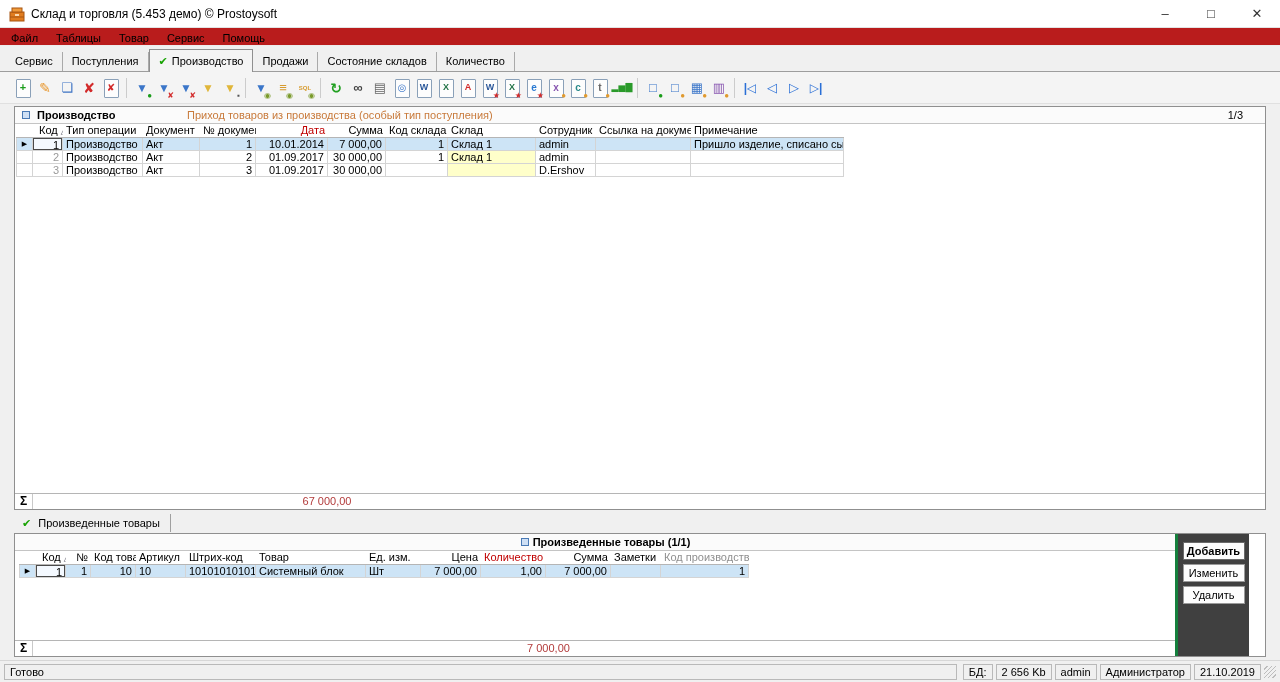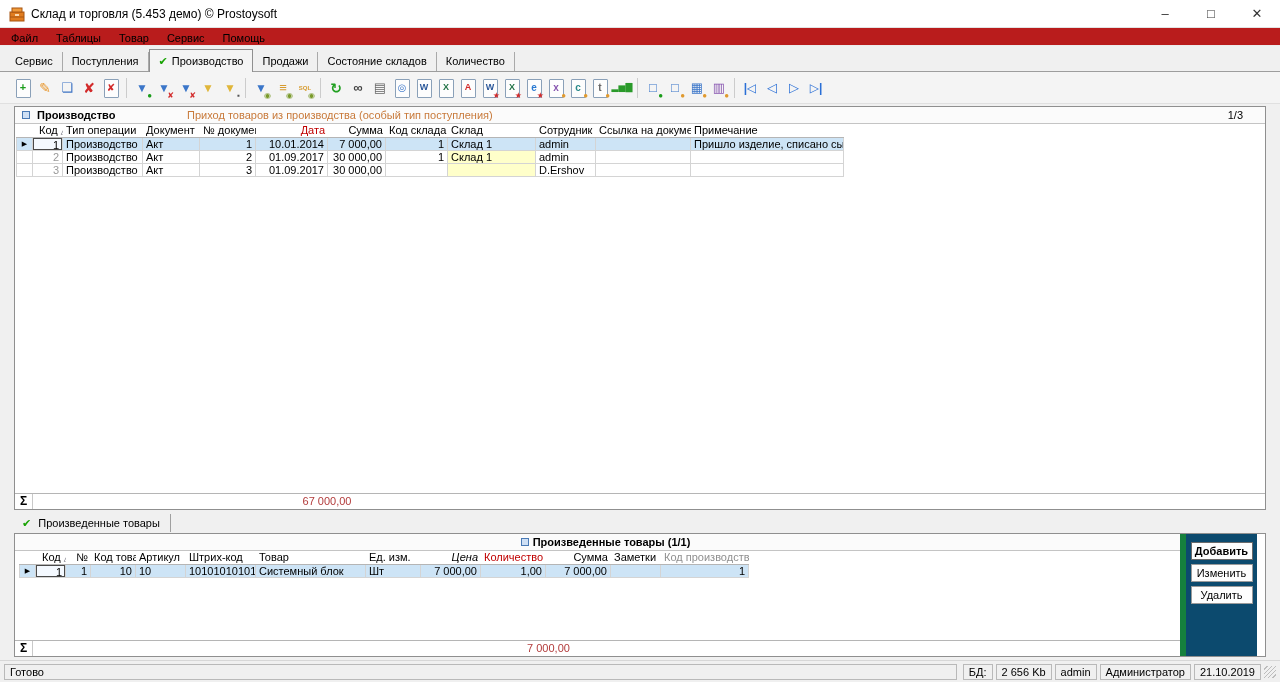--- a/index.html
+++ b/index.html
@@ -67,21 +67,21 @@
   .al-r{text-align:right}.al-l{text-align:left}
   
   .sumrow{position:absolute;left:0;right:0;bottom:0;height:15px;line-height:14px;border-top:1px solid #b5b5b5;background:#fff}
   .sigma{position:absolute;left:0;top:0;bottom:0;width:17px;border-right:1px solid #c9c9c9;
     text-align:center;font-weight:bold;font-size:12px}
   .sumval{position:absolute;top:0;color:#b23b3b;text-align:center}
   
   #subtabstrip{position:absolute;left:14px;top:512px;height:20px;display:flex;align-items:flex-end}
   #subtab{height:18px;line-height:18px;padding:0 10px 0 8px;border-right:1px solid #a0a0a0;background:#f0f0f0;white-space:nowrap}
   
-  .btnzone{position:absolute;top:0;bottom:0;right:8px;width:71px;background:#0c4a6e;border-left:6px solid #15803d}
+  .btnzone{position:absolute;top:0;bottom:0;right:16px;width:71px;background:#404040;border-left:3px solid #15803d}
   .btn{display:block;width:62px;height:18px;margin:0 auto 4px;background:#fdfdfd;border:1px solid #9a9a9a;
     text-align:center;line-height:16px;box-sizing:border-box}
   .btn.def{font-weight:bold;border-color:#6a6a6a;margin-top:8px}
   
   #statusbar{position:absolute;left:0;bottom:0;width:100%;height:22px;background:#f0f0f0;
     border-top:1px solid #d7d7d7;box-sizing:border-box;display:flex;align-items:center;padding:0 4px;gap:3px}
   .seg{border:1px solid #b9b9b9;height:16px;line-height:15px;padding:0 5px;white-space:nowrap;box-sizing:border-box}
   .seg.status{flex:1;margin-right:3px}
   .grip{width:12px;height:12px;flex:0 0 auto;
     background:repeating-linear-gradient(-45deg,transparent 0 2px,#bdbdbd 2px 3px)}
@@ -342,21 +342,21 @@
   <div class="grid" id="sub-grid" style="left:4px;top:17px">
       <div class="gh">
         <span style="width: 17px;"></span>
         <span class="al-r" style="width: 30px;"><span>Код</span><span class="sortglyph">△</span></span>
         <span class="al-r" style="width: 25px;">№</span>
         <span class="al-r" style="width: 45px;">Код товара</span>
         <span class="al-l" style="width: 50px;">Артикул</span>
         <span class="al-l" style="width: 70px;">Штрих-код</span>
         <span class="al-l" style="width: 110px;">Товар</span>
         <span class="al-l" style="width: 55px;">Ед. изм.</span>
-        <span class="al-r" style="width: 60px; font-style: italic;">Цена</span>
+        <span class="al-r" style="width: 60px;">Цена</span>
         <span class="al-r" style="width: 65px; color: rgb(192, 0, 0);">Количество</span>
         <span class="al-r" style="width: 65px;">Сумма</span>
         <span class="al-l" style="width: 50px;">Заметки</span>
         <span class="al-r" style="width: 88px; color: rgb(144, 144, 144);">Код производства</span>
       </div>
       <div class="gr sel">
         <span class="cell sel0" style="width: 17px;">▶</span>
         <span class="cell al-r ckod" style="width: 30px; padding: 0px;">
           <i class="fb">1</i>
         </span>

